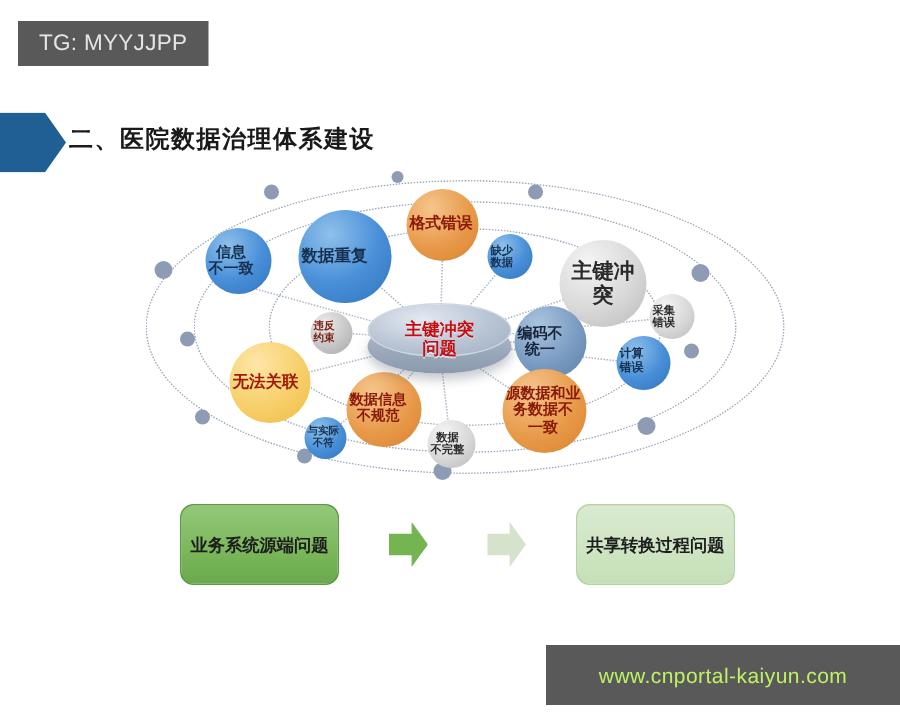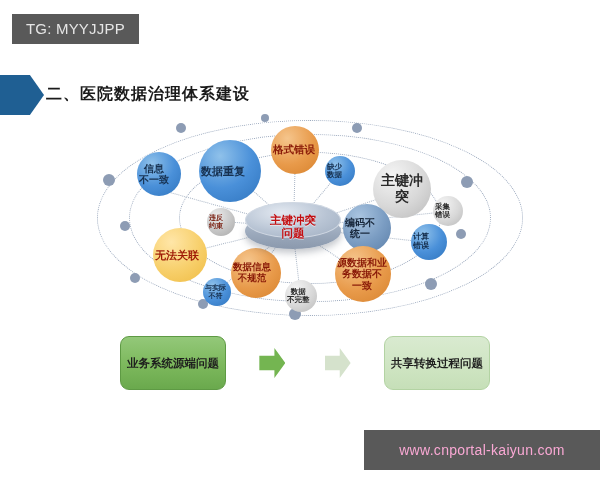--- a/index.html
+++ b/index.html
@@ -192,21 +192,21 @@
     right: 0;
     bottom: 10px;
     width: 236px;
     height: 40px;
     background: #595959;
     display: flex;
     align-items: center;
     justify-content: center;
   }
   #footer-url-text {
-    color: #f9a8d4;
+    color: #bef264;
     font-size: 14px;
     letter-spacing: 0.3px;
     white-space: nowrap;
   }
 </style>
 </head>
 <body>
 
 <div id="tg-badge">TG: MYYJJPP</div>
 

